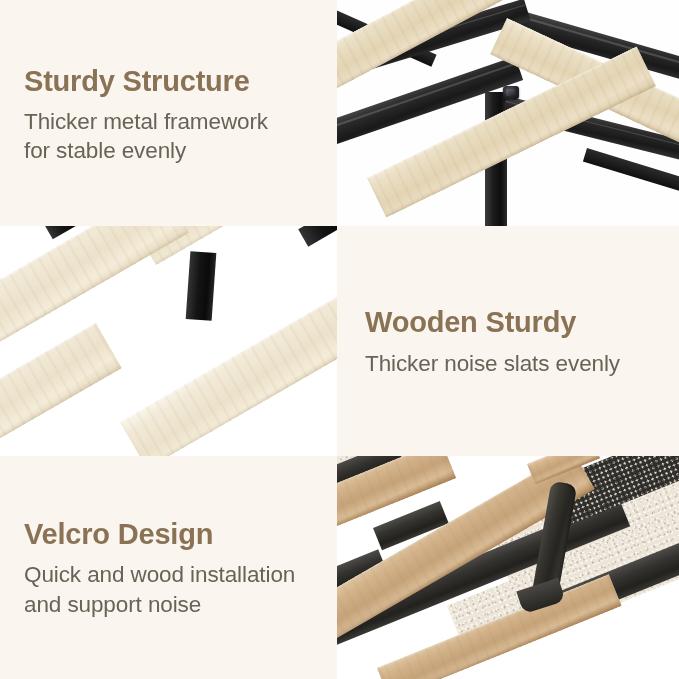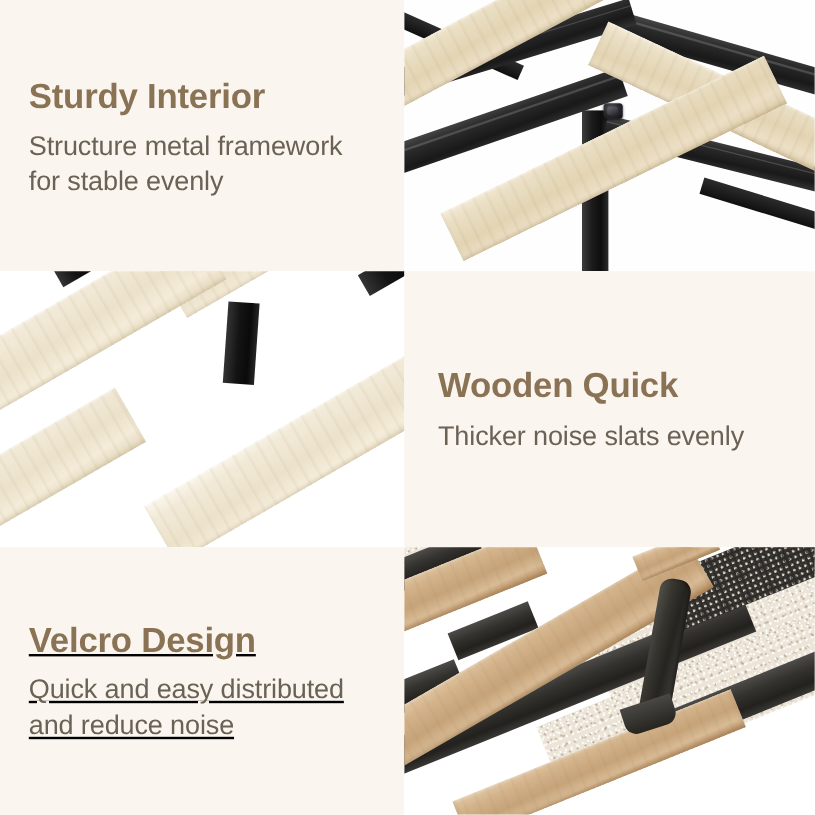--- a/index.html
+++ b/index.html
@@ -39,21 +39,21 @@
   }
   .panel-sub{
     font-size:22.5px;
     font-weight:normal;
     color:#6b6256;
     line-height:1.30;
     letter-spacing:-0.1px;
   }
   .tp-top      { padding-top:4px; }
   .tp-mid      { padding-left:28px; padding-top:2px; }
-  .tp-bottom   { padding-top:2px;text-decoration:underline; }
+  .tp-bottom   { padding-top:2px; }
 
   
   .photo{ background:#ffffff; }
 
   
   .frame-stage{ position:absolute; inset:0; background:#fefefe; }
   .beam{ position:absolute; transform-origin:0 0; }
   .metal-hi{
     background:linear-gradient(178deg,#4a4a4a 0%,#2b2b2b 30%,#191919 70%,#333 100%);
   }
@@ -136,23 +136,23 @@
     background:linear-gradient(180deg,#4a4844,#26241f);
     border-radius:0 0 10px 10px;
   }
 </style>
 </head>
 <body>
 
 <div id="infographic">
 
   <div class="panel text-panel tp-top">
-    <div class="panel-heading">Sturdy Interior</div>
+    <div class="panel-heading">Sturdy Structure</div>
     <div class="panel-sub">
-      <div>Structure metal framework</div>
+      <div>Thicker metal framework</div>
       <div>for stable evenly</div>
     </div>
   </div>
 
   <div class="panel photo">
     <div class="frame-stage">
 
       <div class="post" style="left:148px; top:92px; width:22px; height:134px;"></div>
 
       <div class="beam metal-dark" style="left:-10px; top:6px; width:120px; height:13px; transform:rotate(24deg);"></div>
@@ -212,31 +212,31 @@
       <div class="beam wood-pale" style="left:-190px; top:262px; width:330px; height:52px; transform:rotate(-30deg);">
         <div class="wood-grain"></div>
       </div>
       <div class="beam wood-pale" style="left:120px; top:196px; width:330px; height:54px; transform:rotate(-30deg);">
         <div class="wood-grain"></div>
       </div>
     </div>
   </div>
 
   <div class="panel text-panel tp-mid">
-    <div class="panel-heading">Wooden Quick</div>
+    <div class="panel-heading">Wooden Sturdy</div>
     <div class="panel-sub">
       <div>Thicker noise slats evenly</div>
     </div>
   </div>
 
   <div class="panel text-panel tp-bottom">
     <div class="panel-heading">Velcro Design</div>
     <div class="panel-sub">
-      <div>Quick and easy distributed</div>
-      <div>and reduce noise</div>
+      <div>Quick and wood installation</div>
+      <div>and support noise</div>
     </div>
   </div>
 
   <div class="panel photo">
     <div class="velcro-stage">
 
       <div class="beam fuzz" style="left:-40px; top:-18px; width:300px; height:60px; transform:rotate(-22deg);"></div>
       <div class="beam fuzz" style="left:150px; top:70px; width:290px; height:66px; transform:rotate(-22deg);"></div>
       <div class="beam fuzz" style="left:110px; top:150px; width:320px; height:62px; transform:rotate(-22deg);"></div>
 

